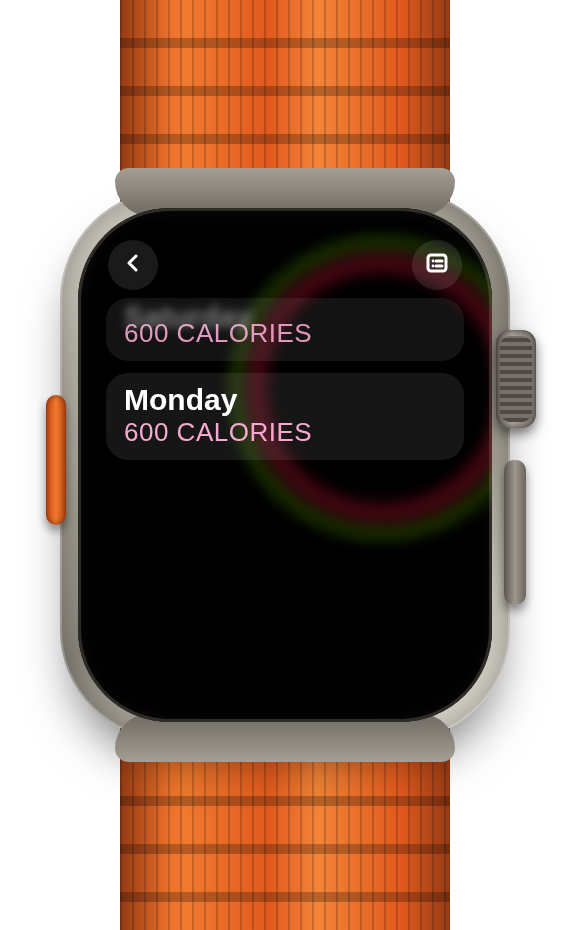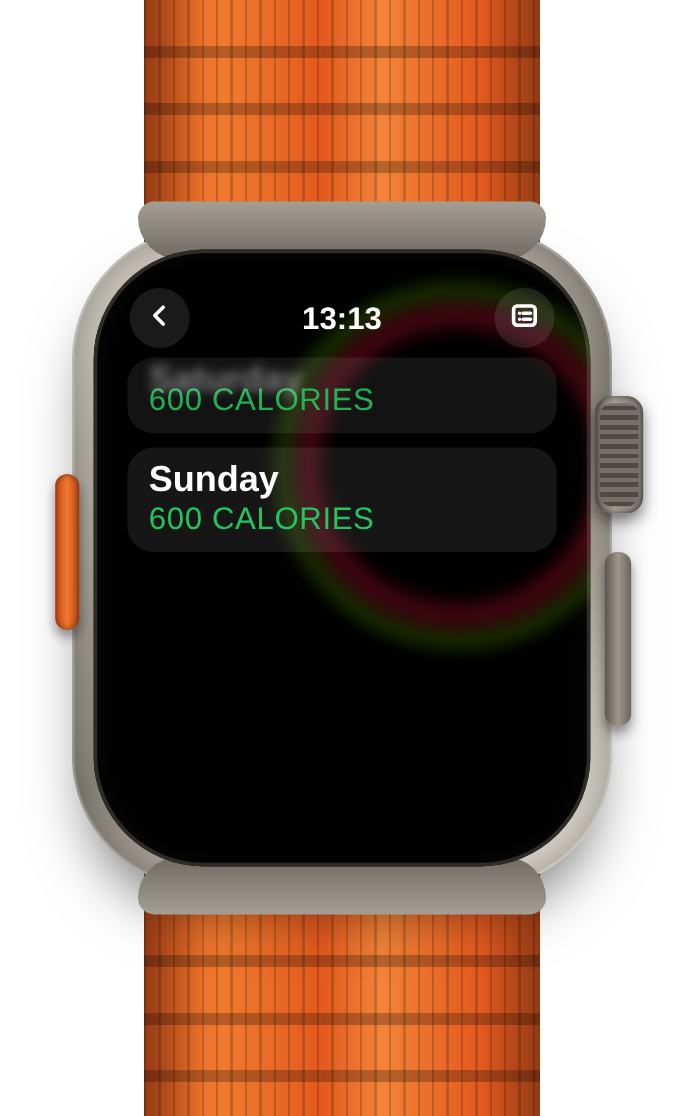--- a/index.html
+++ b/index.html
@@ -174,21 +174,21 @@
     background:rgba(255,255,255,.085);
     border-radius:22px;
     padding:10px 18px 12px;
   }
   .card.faded{
     opacity:.9;
     padding-top:2px;
   }
   .day{font-size:30px;font-weight:600;color:#fff;}
   .day.blur{filter:blur(4px);opacity:.5;height:18px;}
-  .cal{font-size:26px;font-weight:500;color:#22c55e;letter-spacing:.5px;}
+  .cal{font-size:26px;font-weight:500;color:#f9a8d4;letter-spacing:.5px;}
 
   
   .cta-wrap{
     margin:14px 6px 0;
     border:5px solid #ff1e3c;
     border-radius:50px;
     padding:4px;
   }
   .cta{
     width:100%;
@@ -222,42 +222,41 @@
 
       <div class="status">
         <div class="circ-btn">
           <span>
             <svg viewBox="0 0 24 24">
                 <path d="M15 5 L8 12 L15 19"></path>
               </svg>
           </span>
         </div>
         <div class="status-center">
-          <div class="time">13:13</div>
         </div>
         <div class="circ-btn">
           <span>
             <svg viewBox="0 0 24 24">
               <rect x="3" y="4" width="18" height="16" rx="3" fill="none"></rect>
               <circle cx="8" cy="10" r="1.4" fill="#fff" stroke="none"></circle>
               <line x1="11" y1="10" x2="17" y2="10"></line>
               <circle cx="8" cy="15" r="1.4" fill="#fff" stroke="none"></circle>
               <line x1="11" y1="15" x2="17" y2="15"></line>
             </svg>
           </span>
         </div>
       </div>
 
       <div class="list">
         <div class="card faded">
           <div class="day blur">Saturday</div>
           <div class="cal">600 CALORIES</div>
         </div>
         <div class="card">
-          <div class="day">Sunday</div>
+          <div class="day">Monday</div>
           <div class="cal">600 CALORIES</div>
         </div>
       </div>
 
 
     </div>
   </div>
 </div>
 
 </body></html>

